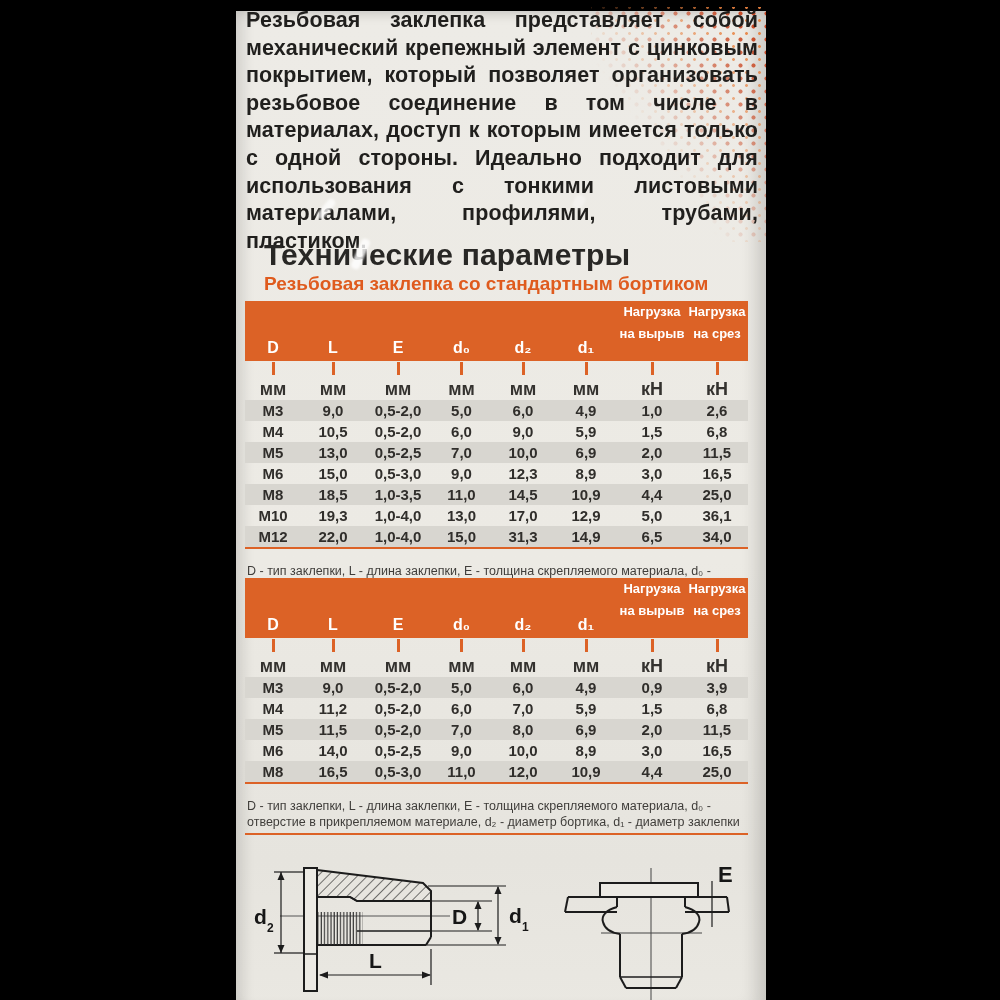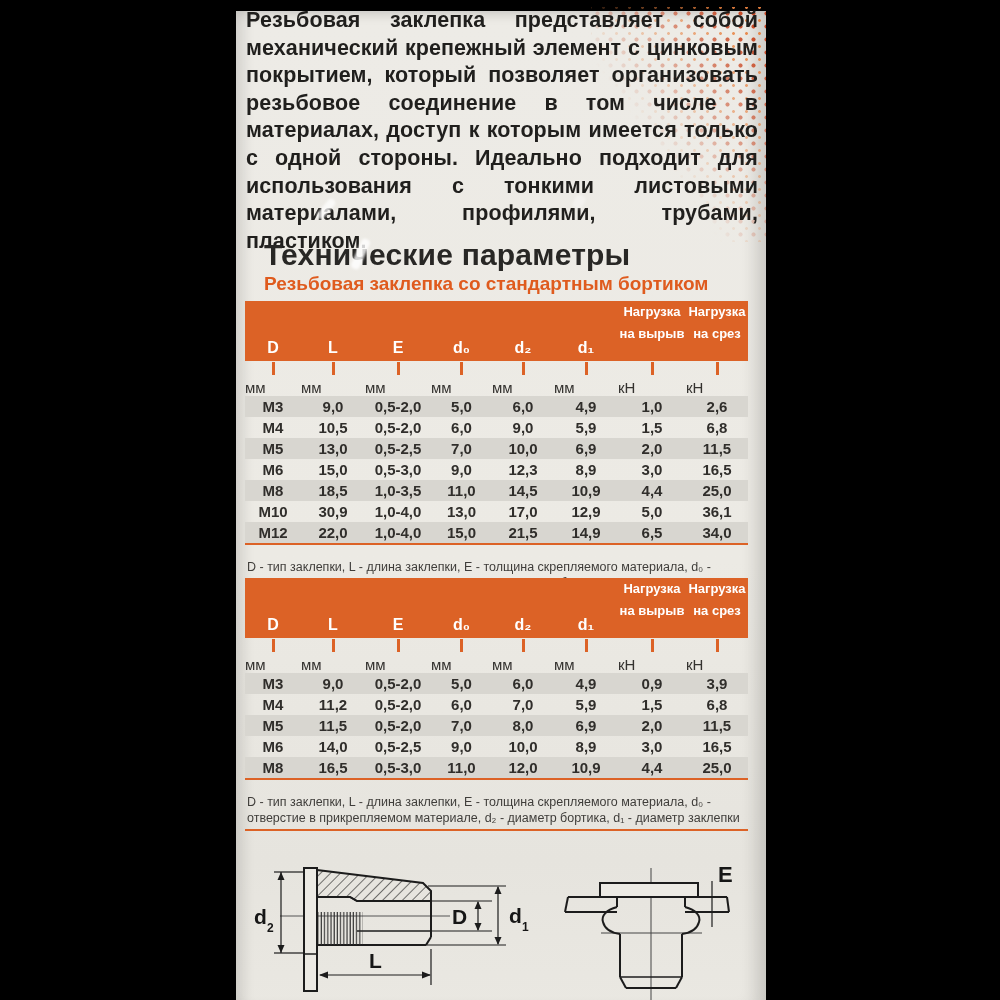--- a/index.html
+++ b/index.html
@@ -26,21 +26,21 @@
   .block1{top:263px;}
   .block2{top:567px;}
   .block h2{margin:0 0 7px 19px;font-size:19px;line-height:20px;font-weight:700;color:#df5b1e;}
   table{border-collapse:collapse;table-layout:fixed;width:503px;}
   tr.bar th{background:#dc6226;color:#fff;font-weight:700;vertical-align:bottom;
         padding:0 0 4px 0;height:36px;box-sizing:border-box;text-align:center;}
   tr.bar th.letter{font-size:16px;}
   tr.bar th.load{font-size:13px;line-height:22px;padding-bottom:16px;}
   tr.ticks td{height:15px;padding:0;text-align:center;vertical-align:top;}
   .tick{display:inline-block;width:3px;height:13px;background:#dc6226;margin-top:0;}
-  tr.unitrow td{height:17px;padding:0;text-align:left;font-size:15px;font-weight:400;color:#34322f;}
+  tr.unitrow td{height:17px;padding:0;text-align:center;font-size:18px;font-weight:700;color:#34322f;}
   tbody td{height:21px;padding:0;text-align:center;font-size:15px;font-weight:700;color:#302e2b;}
   tbody tr:nth-child(odd){background:#d8d6d0;}
   .rule{height:2px;background:#dc6226;}
   .footnote{margin:15px 0 3px 2px;width:499px;font-size:12.5px;line-height:15.5px;
         font-weight:400;color:#3f3d3a;}
   .drawing{position:absolute;}
   .draw-left{left:14px;top:843px;}
   .draw-right{left:319px;top:843px;}
   svg text{font-family:"Liberation Sans","DejaVu Sans",sans-serif;fill:#161616;}
   
@@ -152,34 +152,34 @@
               <td>18,5</td>
               <td>1,0-3,5</td>
               <td>11,0</td>
               <td>14,5</td>
               <td>10,9</td>
               <td>4,4</td>
               <td>25,0</td>
             </tr>
             <tr>
               <td>M10</td>
-              <td>30,9</td>
+              <td>19,3</td>
               <td>1,0-4,0</td>
               <td>13,0</td>
               <td>17,0</td>
               <td>12,9</td>
               <td>5,0</td>
               <td>36,1</td>
             </tr>
             <tr>
               <td>M12</td>
               <td>22,0</td>
               <td>1,0-4,0</td>
               <td>15,0</td>
-              <td>21,5</td>
+              <td>31,3</td>
               <td>14,9</td>
               <td>6,5</td>
               <td>34,0</td>
             </tr>
           </tbody>
       </table>
       <div class="rule"></div>
       <p class="footnote">D - тип заклепки, L - длина заклепки, E - толщина скрепляемого материала, d₀ - отверстие в прикрепляемом материале, d₂ - диаметр бортика, d₁ - диаметр заклепки</p>
       <div class="rule"></div>
     </section>

